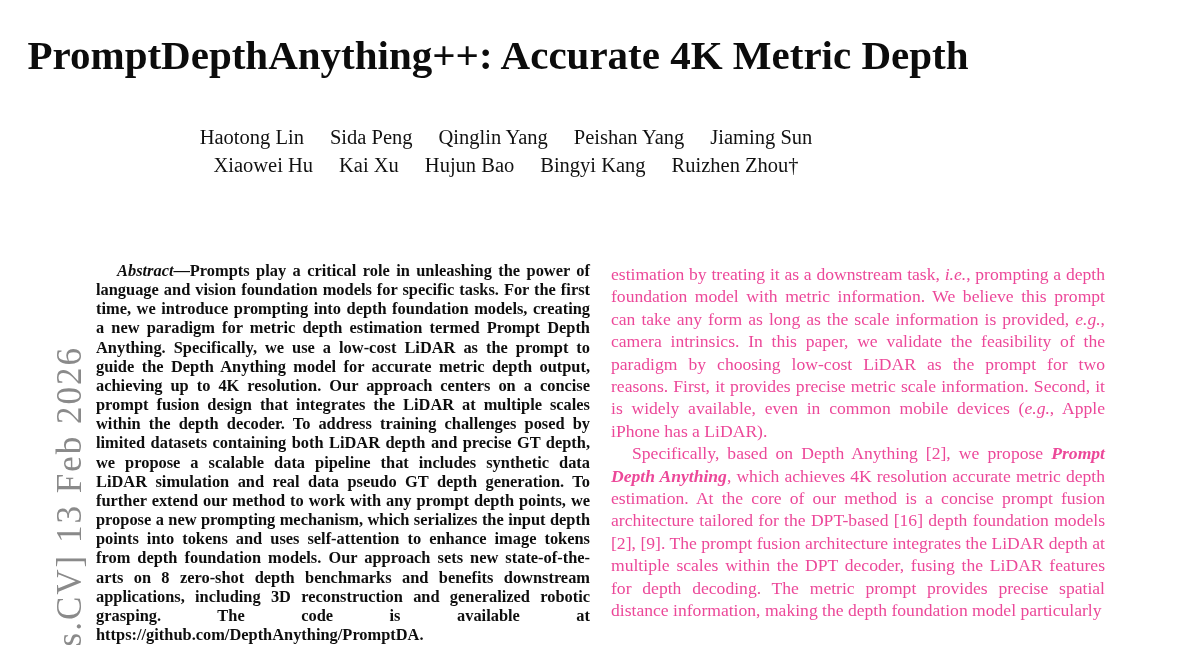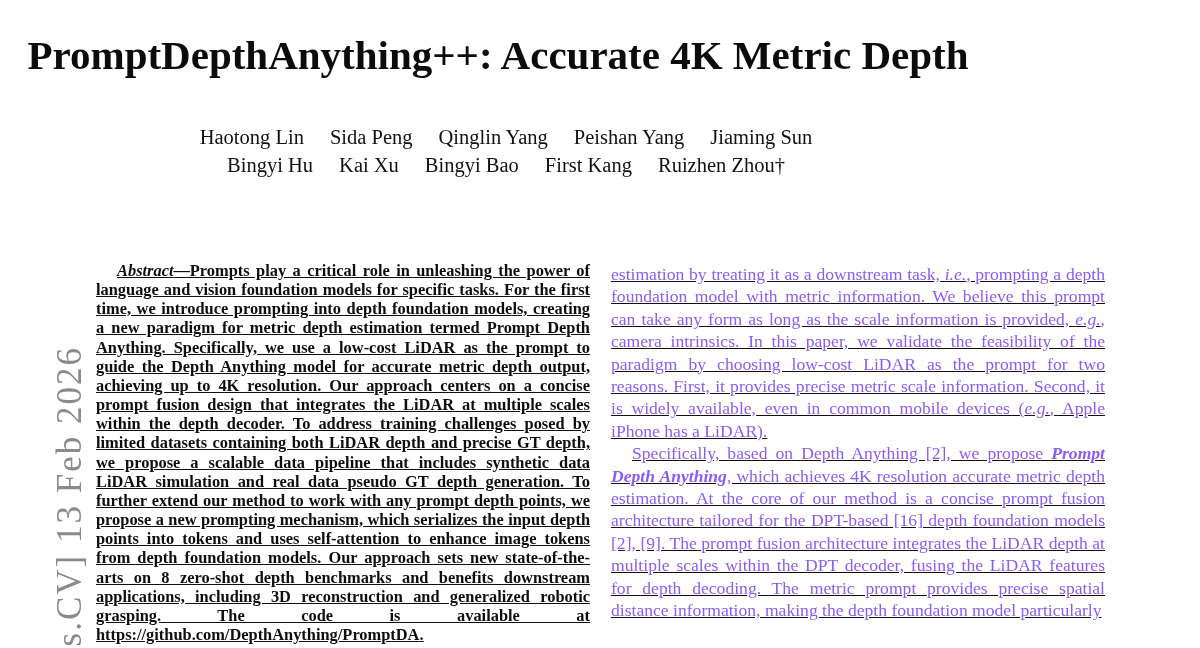--- a/index.html
+++ b/index.html
@@ -28,38 +28,37 @@
     font-size:20.5px; line-height:28px;
     color:#111;
   }
   .author-row { display:block; }
   .author-row span { margin:0 13px; }
 
   .col {
     position:absolute; top:261px;
     width:494px;
     text-align:justify;
-    text-decoration:underline;
   }
   .col-left  { left:96px;  }
   .col-right { left:611px; top:263px; }
 
   .abstract {
     margin:0;
     font-weight:bold;
     font-size:16.4px;
     line-height:19.15px;
     text-indent:21px;
     color:#0e0e0e;
   }
   .body-par {
     margin:0;
     font-size:17.6px;
     line-height:22.4px;
-    color:#8b5cf6;
+    color:#ec4899;
   }
   .body-par.indent { text-indent:21px; }
 
   .seg-i  { font-style:italic; }
   .seg-bi { font-weight:bold; font-style:italic; }
 
   .arxiv-watermark {
     position:absolute;
     left:50px; top:664px;
     transform-origin:0 0;
@@ -77,21 +76,21 @@
 <div class="page">
 
   <div class="arxiv-watermark">cs.CV] 13 Feb 2026</div>
 
   <h1 class="paper-title">
     <span class="title-line">PromptDepthAnything++: Accurate 4K Metric Depth</span>
   </h1>
 
   <div class="authors">
     <span class="author-row"><span>Haotong Lin</span><span>Sida Peng</span><span>Qinglin Yang</span><span>Peishan Yang</span><span>Jiaming Sun</span></span>
-    <span class="author-row"><span>Bingyi Hu</span><span>Kai Xu</span><span>Bingyi Bao</span><span>First Kang</span><span>Ruizhen Zhou†</span></span>
+    <span class="author-row"><span>Xiaowei Hu</span><span>Kai Xu</span><span>Hujun Bao</span><span>Bingyi Kang</span><span>Ruizhen Zhou†</span></span>
   </div>
 
   <div class="col col-left">
     <p class="abstract"><span class="seg-i">Abstract</span><span>—Prompts play a critical role in unleashing the power of language and vision foundation models for specific tasks. For the first time, we introduce prompting into depth foundation models, creating a new paradigm for metric depth estimation termed Prompt Depth Anything. Specifically, we use a low-cost LiDAR as the prompt to guide the Depth Anything model for accurate metric depth output, achieving up to 4K resolution. Our approach centers on a concise prompt fusion design that integrates the LiDAR at multiple scales within the depth decoder. To address training challenges posed by limited datasets containing both LiDAR depth and precise GT depth, we propose a scalable data pipeline that includes synthetic data LiDAR simulation and real data pseudo GT depth generation. To further extend our method to work with any prompt depth points, we propose a new prompting mechanism, which serializes the input depth points into tokens and uses self-attention to enhance image tokens from depth foundation models. Our approach sets new state-of-the-arts on 8 zero-shot depth benchmarks and benefits downstream applications, including 3D reconstruction and generalized robotic grasping. The code is available at </span><span>https://github.com/DepthAnything/PromptDA</span><span>.</span></p>
   </div>
 
   <div class="col col-right">
     <p class="body-par"><span>estimation by treating it as a downstream task, </span><span class="seg-i">i.e.</span><span>, prompting a depth foundation model with metric information. We believe this prompt can take any form as long as the scale information is provided, </span><span class="seg-i">e.g.</span><span>, camera intrinsics. In this paper, we validate the feasibility of the paradigm by choosing low-cost LiDAR as the prompt for two reasons. First, it provides precise metric scale information. Second, it is widely available, even in common mobile devices (</span><span class="seg-i">e.g.</span><span>, Apple iPhone has a LiDAR).</span></p>
     <p class="body-par indent"><span>Specifically, based on Depth Anything [2], we propose </span><span class="seg-bi">Prompt Depth Anything</span><span>, which achieves 4K resolution accurate metric depth estimation. At the core of our method is a concise prompt fusion architecture tailored for the DPT-based [16] depth foundation models [2], [9]. The prompt fusion architecture integrates the LiDAR depth at multiple scales within the DPT decoder, fusing the LiDAR features for depth decoding. The metric prompt provides precise spatial distance information, making the depth foundation model particularly</span></p>
   </div>

